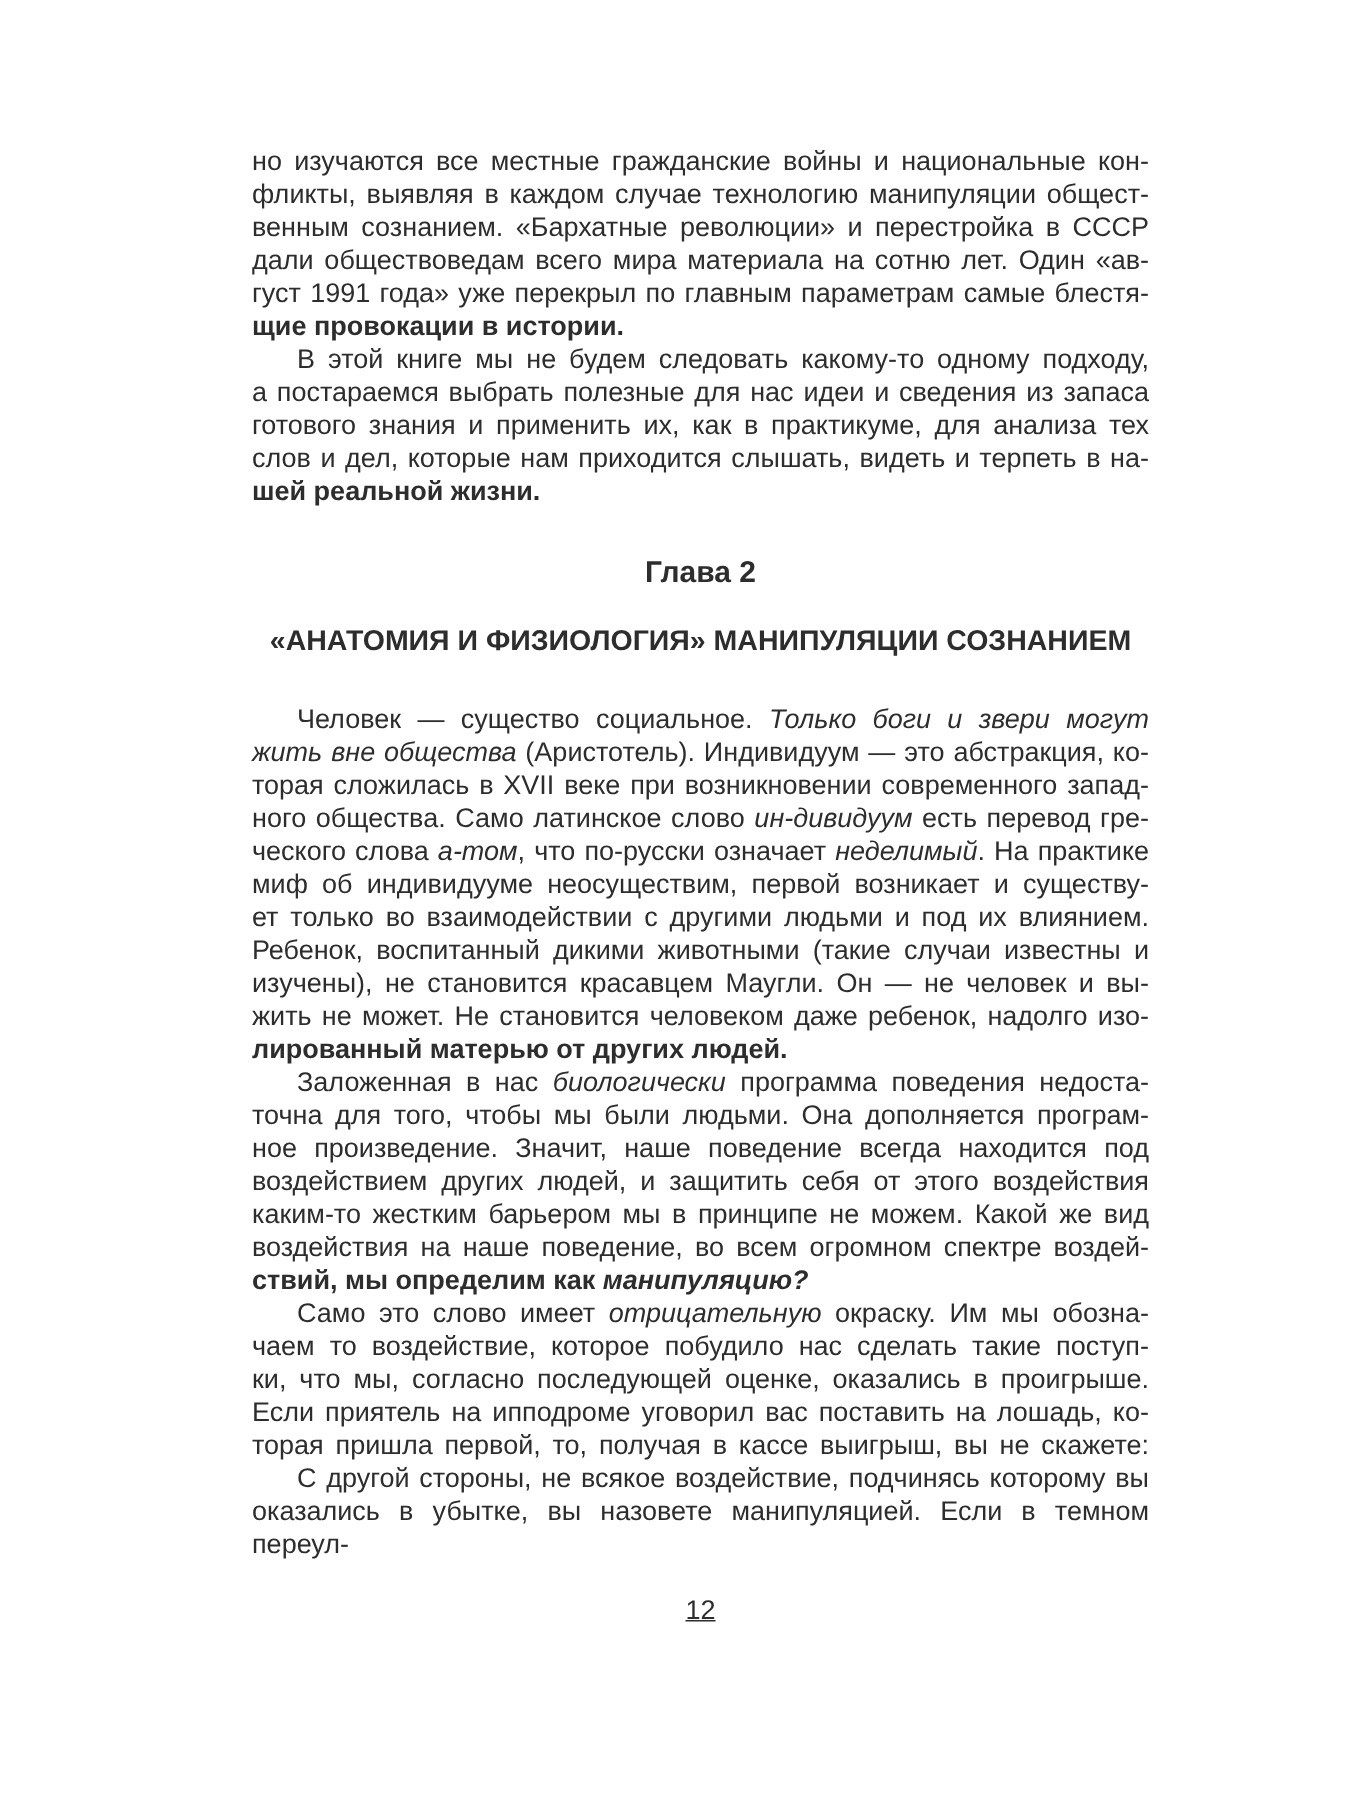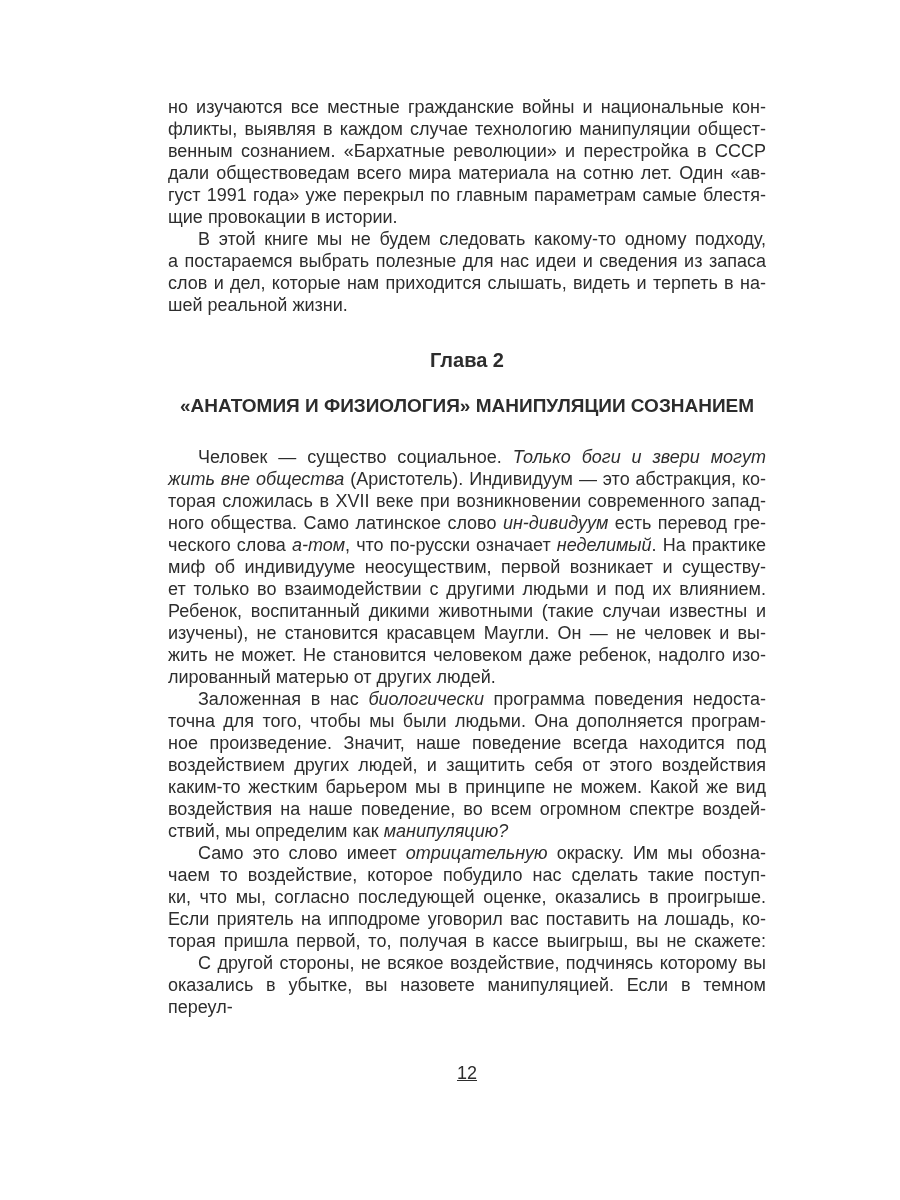--- a/index.html
+++ b/index.html
@@ -26,20 +26,21 @@
     font-size: 18px;
     line-height: 22px;
   }
   .line {
     text-align: justify;
     text-align-last: justify;
     white-space: normal;
   }
   .line.final {
     text-align-last: left;
+    font-weight: bold;
   }
   .line.indent {
     text-indent: 30px;
   }
   .it {
     font-style: italic;
   }
   .chapter-number {
     text-align: center;
     font-weight: bold;
@@ -75,20 +76,21 @@
         <div class="line"><span>но изучаются все местные гражданские войны и национальные кон-</span></div>
         <div class="line"><span>фликты, выявляя в каждом случае технологию манипуляции общест-</span></div>
         <div class="line"><span>венным сознанием. «Бархатные революции» и перестройка в СССР</span></div>
         <div class="line"><span>дали обществоведам всего мира материала на сотню лет. Один «ав-</span></div>
         <div class="line"><span>густ 1991 года» уже перекрыл по главным параметрам самые блестя-</span></div>
         <div class="line final"><span>щие провокации в истории.</span></div>
       </div>
       <div class="para">
         <div class="line indent"><span>В этой книге мы не будем следовать какому-то одному подходу,</span></div>
         <div class="line"><span>а постараемся выбрать полезные для нас идеи и сведения из запаса</span></div>
+        <div class="line"><span>готового знания и применить их, как в практикуме, для анализа тех</span></div>
         <div class="line"><span>слов и дел, которые нам приходится слышать, видеть и терпеть в на-</span></div>
         <div class="line final"><span>шей реальной жизни.</span></div>
       </div>
       <div class="chapter-number">Глава 2</div>
       <div class="chapter-title">«АНАТОМИЯ И ФИЗИОЛОГИЯ» МАНИПУЛЯЦИИ СОЗНАНИЕМ</div>
       <div class="para">
         <div class="line indent"><span>Человек — существо социальное. </span><span class="it">Только боги и звери могут</span></div>
         <div class="line"><span class="it">жить вне общества</span><span> (Аристотель). Индивидуум — это абстракция, ко-</span></div>
         <div class="line"><span>торая сложилась в XVII веке при возникновении современного запад-</span></div>
         <div class="line"><span>ного общества. Само латинское слово </span><span class="it">ин-дивидуум</span><span> есть перевод гре-</span></div>

